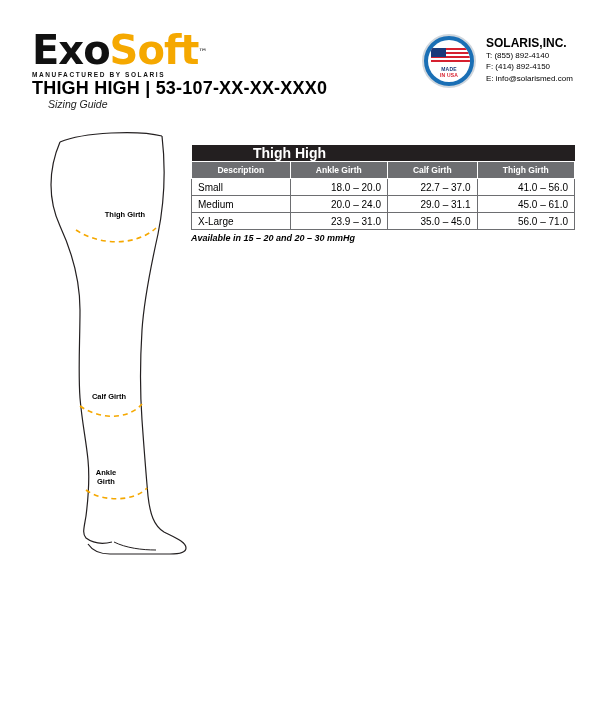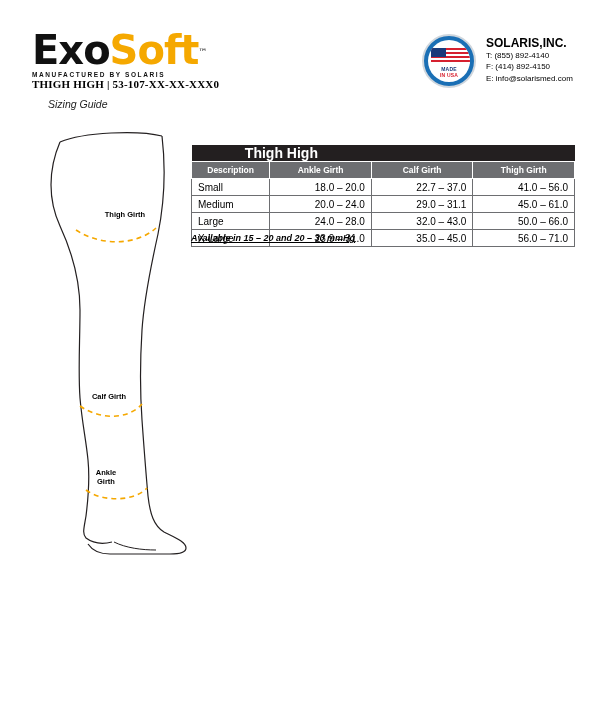--- a/index.html
+++ b/index.html
@@ -56,26 +56,25 @@
     letter-spacing: 1.6px;
     font-weight: bold;
     color: #111111;
     margin-top: 1px;
   }
 
   .product-title {
     position: absolute;
     top: 48px;
     left: 0;
-    font-size: 11px;
+    font-size: 18px;
     font-weight: bold;
     color: #000000;
     letter-spacing: 0.2px;
     white-space: nowrap;
-    font-family: Liberation Serif, serif;
   }
   .product-sub {
     position: absolute;
     top: 68px;
     left: 16px;
     font-size: 10.5px;
     font-style: italic;
     color: #222222;
   }
 
@@ -208,21 +207,21 @@
   table.sizing th.group-blank {
     background: #231f20;
     border: none;
   }
   table.sizing th.col-head {
     background: #6d6e71;
     color: #ffffff;
     font-size: 8.5px;
     font-weight: bold;
     text-align: center;
-    padding: 3px 0;
+    padding: 3px 20px;
     border: 1px solid #ffffff;
   }
   table.sizing td {
     border: 1px solid #6d6e71;
     padding: 2.5px 6px;
     font-size: 10px;
     color: #000000;
   }
   table.sizing td.desc {
     text-align: left;
@@ -232,21 +231,20 @@
     text-align: right;
   }
   .avail {
     position: absolute;
     top: 233px;
     left: 191px;
     font-size: 9px;
     font-weight: bold;
     font-style: italic;
     color: #000000;
-    text-decoration: underline;
   }
 </style>
 </head>
 <body>
 
 <div class="header">
 
   <div class="logo-wrap">
     <div class="logo-text"><span>Exo</span><span class="soft">Soft</span><span class="logo-tm">™</span></div>
     <div class="logo-sub">MANUFACTURED BY SOLARIS</div>
@@ -338,26 +336,20 @@
         <td class="val">22.7 – 37.0</td>
         <td class="val">41.0  –  56.0</td>
       </tr>
       <tr>
         <td class="desc">Medium</td>
         <td class="val">20.0  –  24.0</td>
         <td class="val">29.0 – 31.1</td>
         <td class="val">45.0  –  61.0</td>
       </tr>
       <tr>
-        <td class="desc">Large</td>
-        <td class="val">24.0  –  28.0</td>
-        <td class="val">32.0 – 43.0</td>
-        <td class="val">50.0  –  66.0</td>
-      </tr>
-      <tr>
         <td class="desc">X-Large</td>
         <td class="val">23.9  –  31.0</td>
         <td class="val">35.0 – 45.0</td>
         <td class="val">56.0  –  71.0</td>
       </tr>
     </tbody>
   </table>
 </div>
 
 <div class="avail">Available in 15 – 20 and 20 – 30 mmHg</div>

